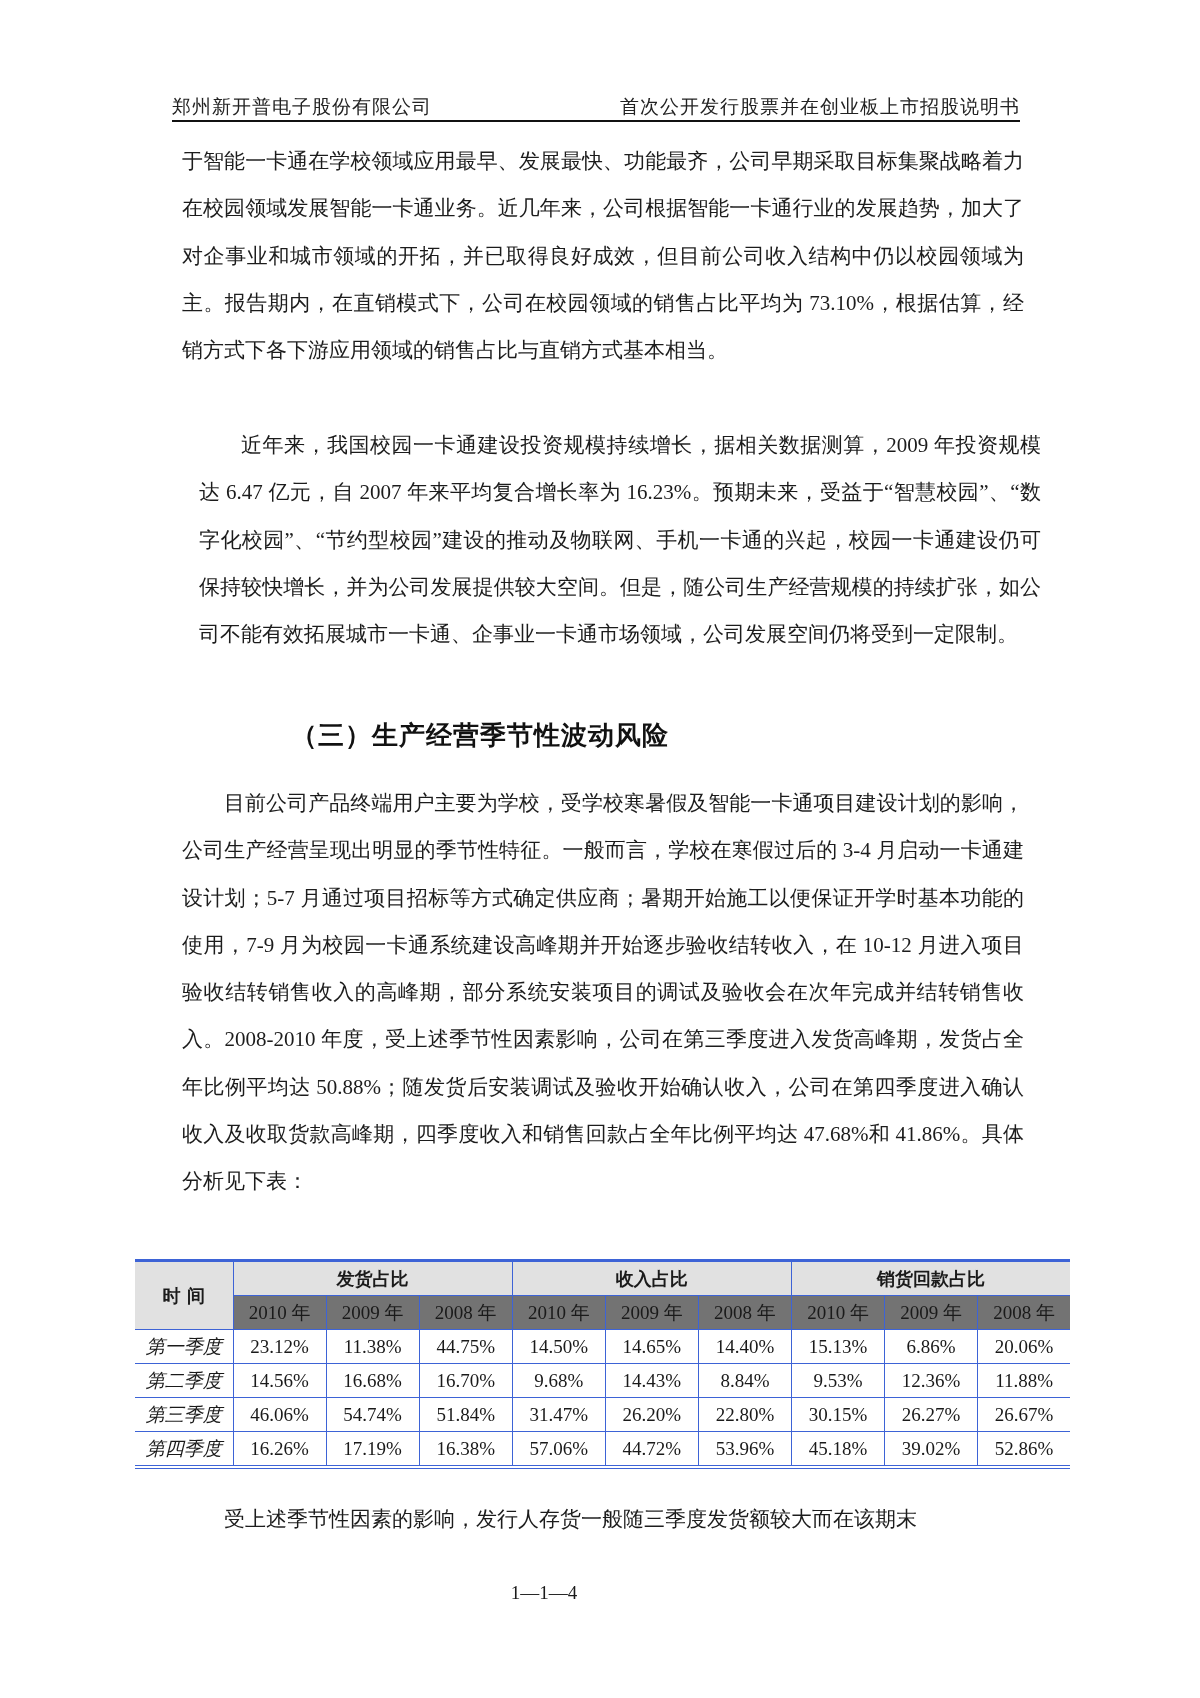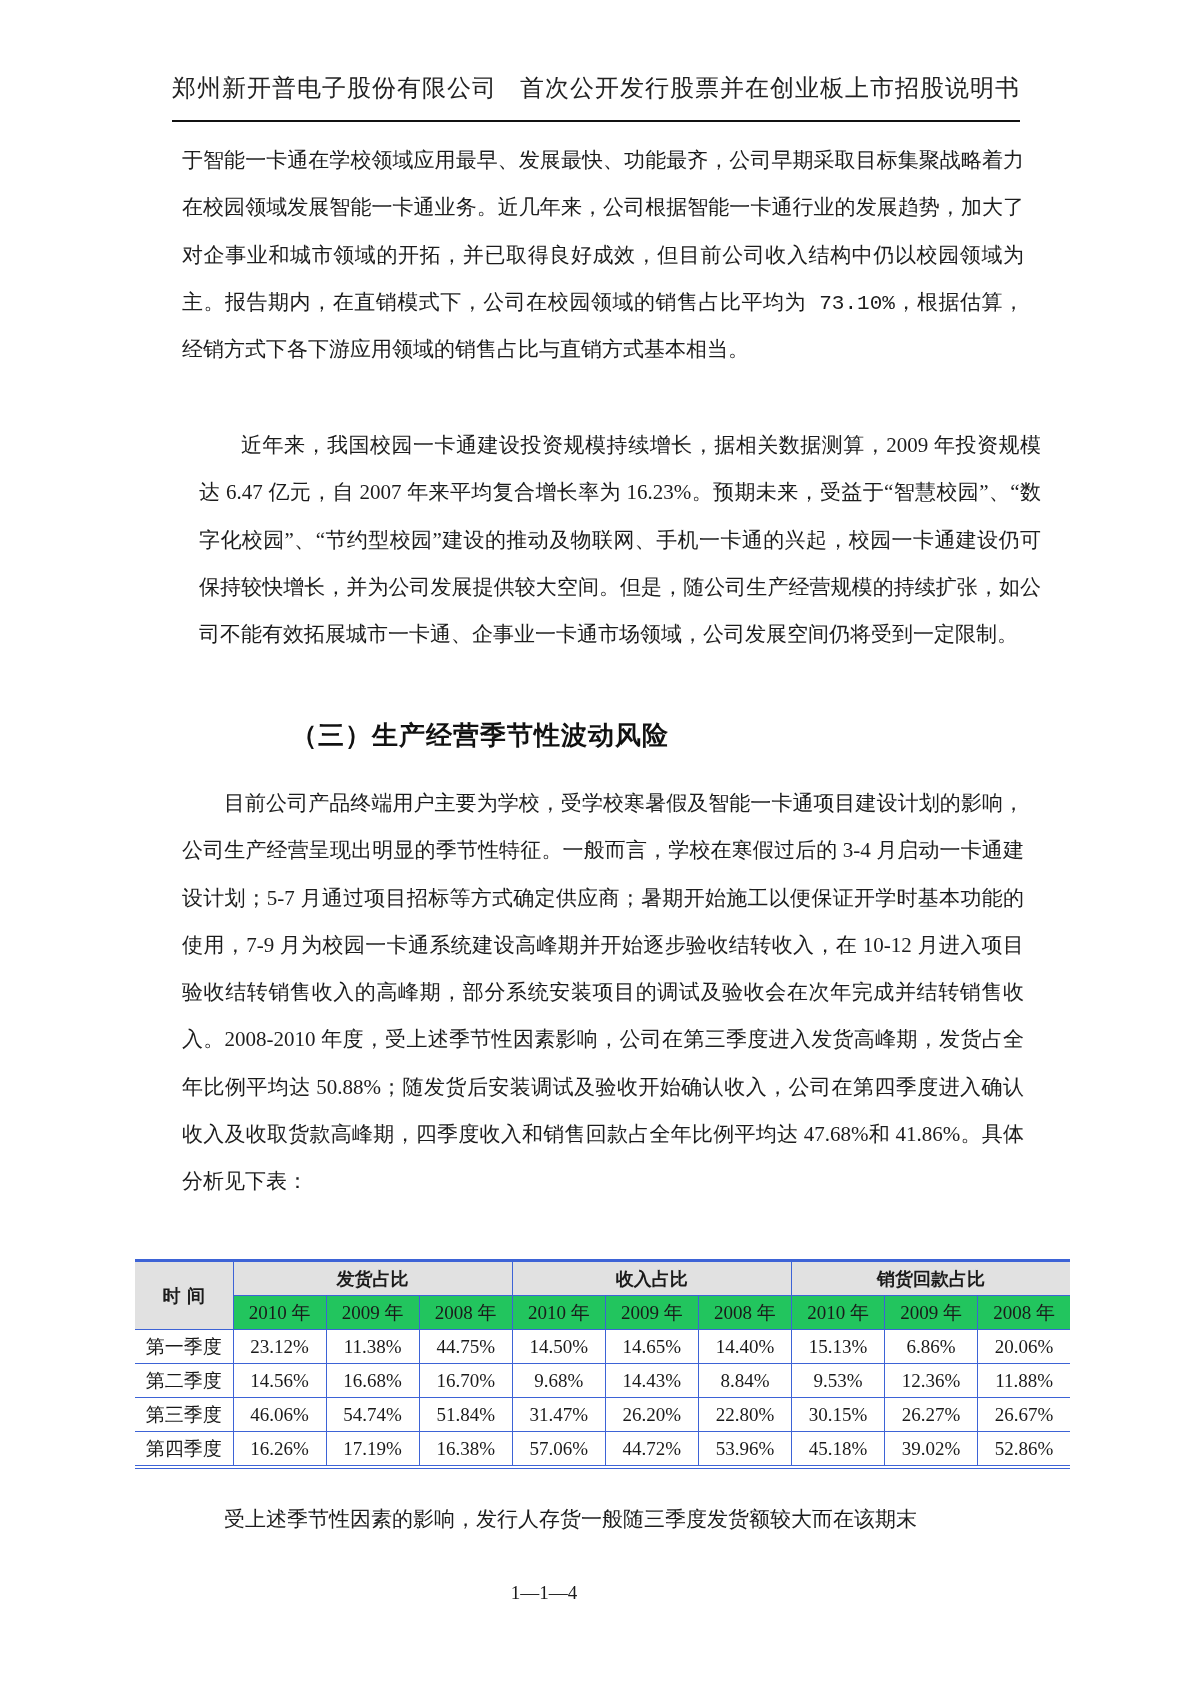--- a/index.html
+++ b/index.html
@@ -1,36 +1,36 @@
 <!DOCTYPE html>
 <html><head>
 <meta charset="utf-8">
 <style>
   html, body { margin:0; padding:0; background:#ffffff; }
   body { width:1200px; height:1698px; position:relative; overflow:hidden;
          font-family:"Liberation Serif","DejaVu Serif",serif; color:#1a1a1a; }
   .header { position:absolute; left:172px; top:86px; width:848px; height:34px;
             border-bottom:2px solid #111; display:flex; justify-content:space-between; align-items:flex-end; }
-  .header span { font-size:24px; letter-spacing:1px; padding-bottom:16px; color:#222; }
+  .header span { font-size:19px; letter-spacing:1px; padding-bottom:0; color:#222; }
   .body-text { position:absolute; left:182px; width:842px; font-size:21px; line-height:47.3px;
                text-align:justify; color:#1c1c1c; }
   .body-text p { margin:0; }
   .indent { text-indent:2em; }
-  #p1 { top:138px;font-family:Liberation Mono, monospace; }
+  #p1 { top:138px; }
   #p2 { top:422px;margin-left:17px; }
   .section-title { position:absolute; left:248px; top:718px; font-size:26px; font-weight:bold;
                    font-family:"DejaVu Sans","Liberation Sans",sans-serif; color:#111; letter-spacing:1px;margin-left:43px; }
   #p3 { top:780px; }
   table.data { position:absolute; left:135px; top:1259px; width:935px; border-collapse:collapse;
                font-size:19px; border-top:3px solid #3d63d6; border-bottom:4px double #3d63d6; }
   table.data td, table.data th { border:1px solid #3d63d6; text-align:center; padding:0; height:33px; }
   table.data th { font-weight:bold; font-family:"DejaVu Sans","Liberation Sans",sans-serif; font-size:18px; }
   table.data .hdr { background:#e1e1e1; }
-  table.data .yr { background:#22c55e; font-weight:normal; font-family:"Liberation Serif",serif; font-size:19px; }
-  table.data td.rowlab { text-align:center; }
+  table.data .yr { background:#737373; font-weight:normal; font-family:"Liberation Serif",serif; font-size:19px; }
+  table.data td.rowlab { text-align:center;font-style:italic; }
   table.data tr > *:first-child { border-left:none; }
   table.data tr > *:last-child { border-right:none; }
   #p4 { top:1496px; }
   .footer { position:absolute; left:0; width:1088px; top:1582px; text-align:center; font-size:19px; }
 </style>
 </head>
 <body>
 
 <div class="header">
   <span>郑州新开普电子股份有限公司</span>

